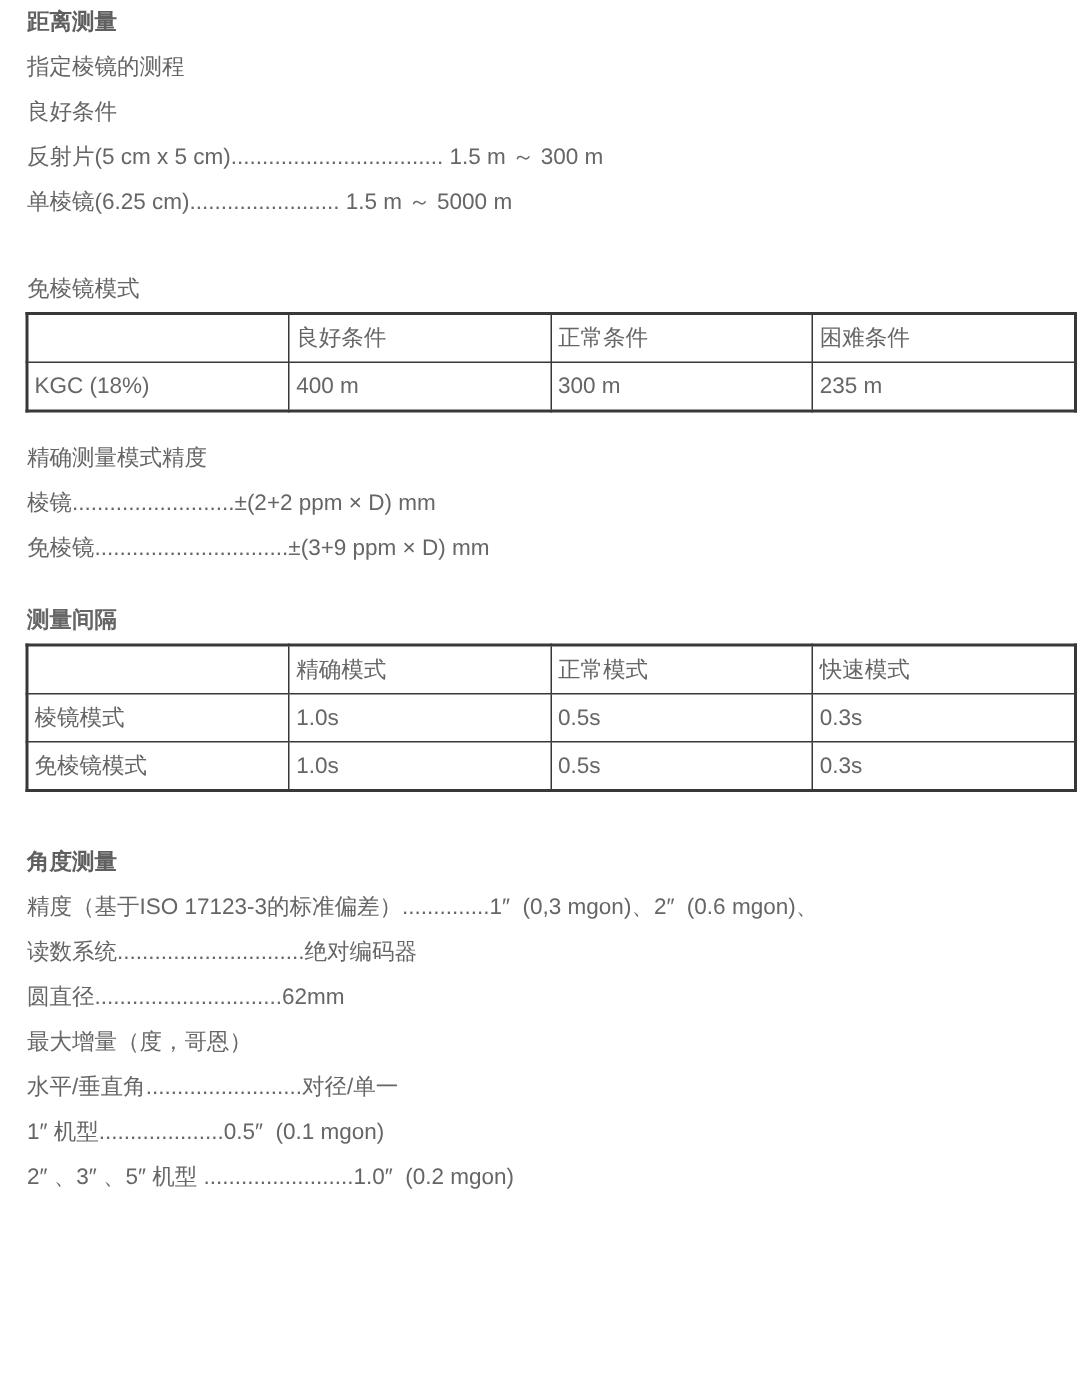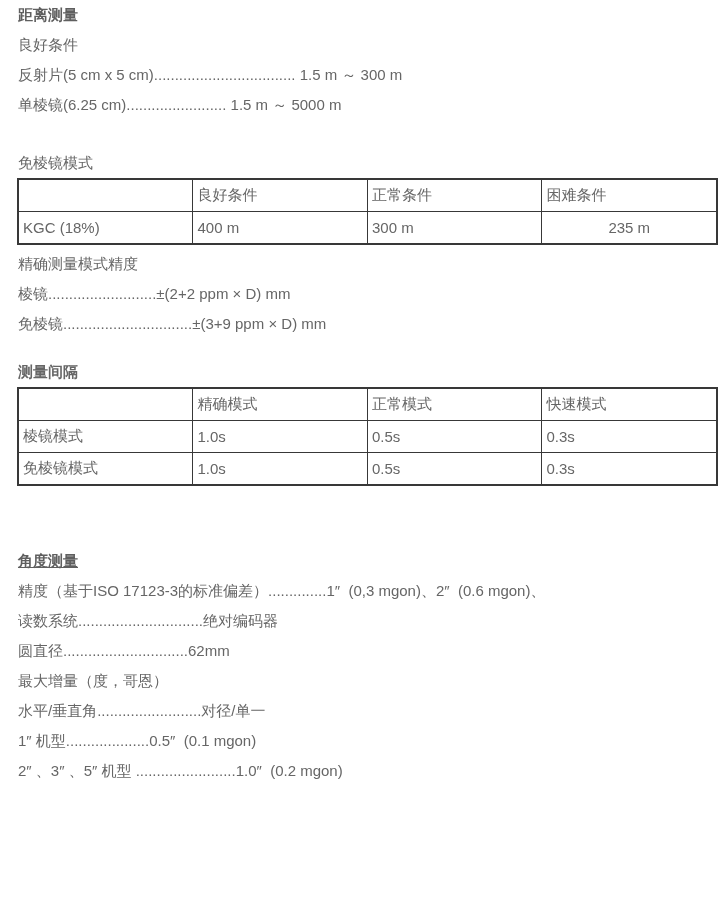--- a/index.html
+++ b/index.html
@@ -17,51 +17,52 @@
     padding: 0 6px 0 17px;
     box-sizing: border-box;
     width: 694px;
   }
   .l {
     line-height: 30px;
     white-space: pre-wrap;
     padding-left: 1px;
   }
   .bold { font-weight: bold; color: #5f5f5f; }
-  .mt-sm  { margin-top: 4px; }
+  .mt-sm  { margin-top: 16px; }
   .mt-md  { margin-top: 28px; }
   .mt-lg  { margin-top: 18px; font-weight: bold; }
-  .mt-xl  { margin-top: 60px; text-decoration: underline; }
+  .mt-xl  { margin-top: 32px; }
   table.spec {
     border-collapse: collapse;
     table-layout: fixed;
     width: 701px;
     border: 2px solid #383838;
   }
   table.spec th, table.spec td {
     border: 1px solid #383838;
     width: 25%;
     height: 31px;
     padding: 0 4px;
     font-weight: normal;
     text-align: left;
     vertical-align: middle;
     white-space: pre-wrap;
     font-size: 15px;
     color: #666666;
     overflow: hidden;
   }
-  table.spec td.center { text-align: center; }
+  table.spec td.center { }
 </style>
 </head>
 <body>
 
 <div id="page">
 
   <div class="l bold">距离测量</div>
+  <div class="l">指定棱镜的测程</div>
   <div class="l">良好条件</div>
   <div class="l">反射片(5 cm x 5 cm).................................. 1.5 m ～ 300 m</div>
   <div class="l">单棱镜(6.25 cm)........................ 1.5 m ～ 5000 m</div>
 
   <div class="l mt-md">免棱镜模式</div>
   <table class="spec">
     <tbody>
         <tr>
       <th></th>
       <th>良好条件</th>

